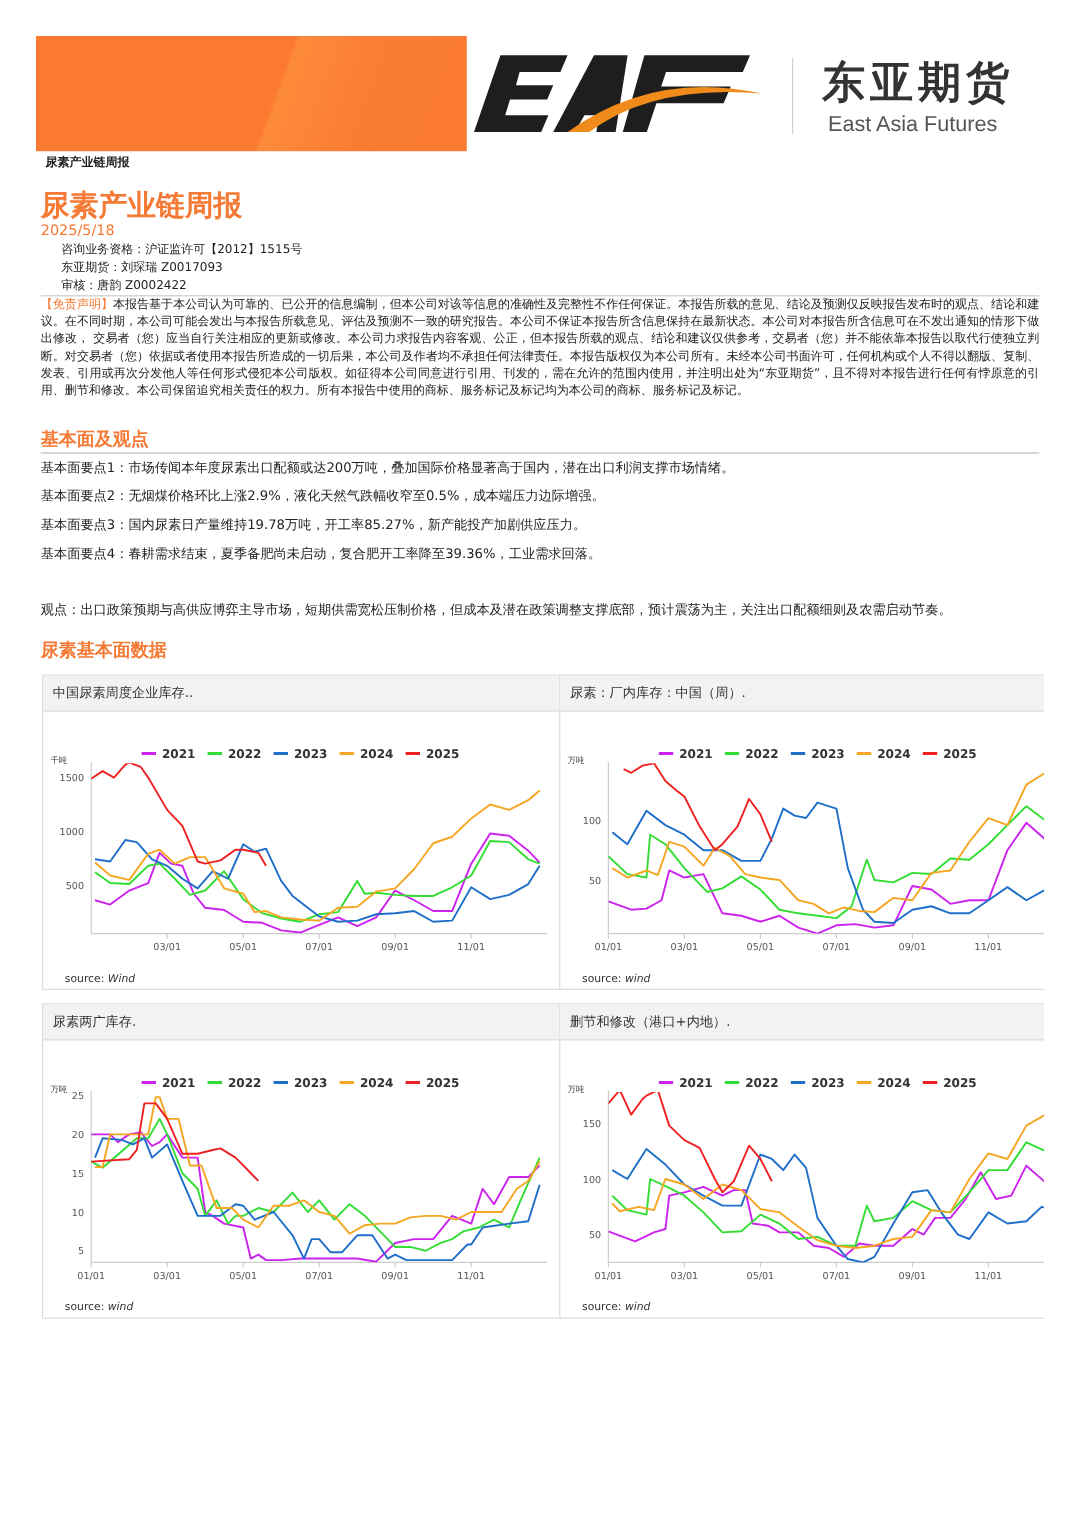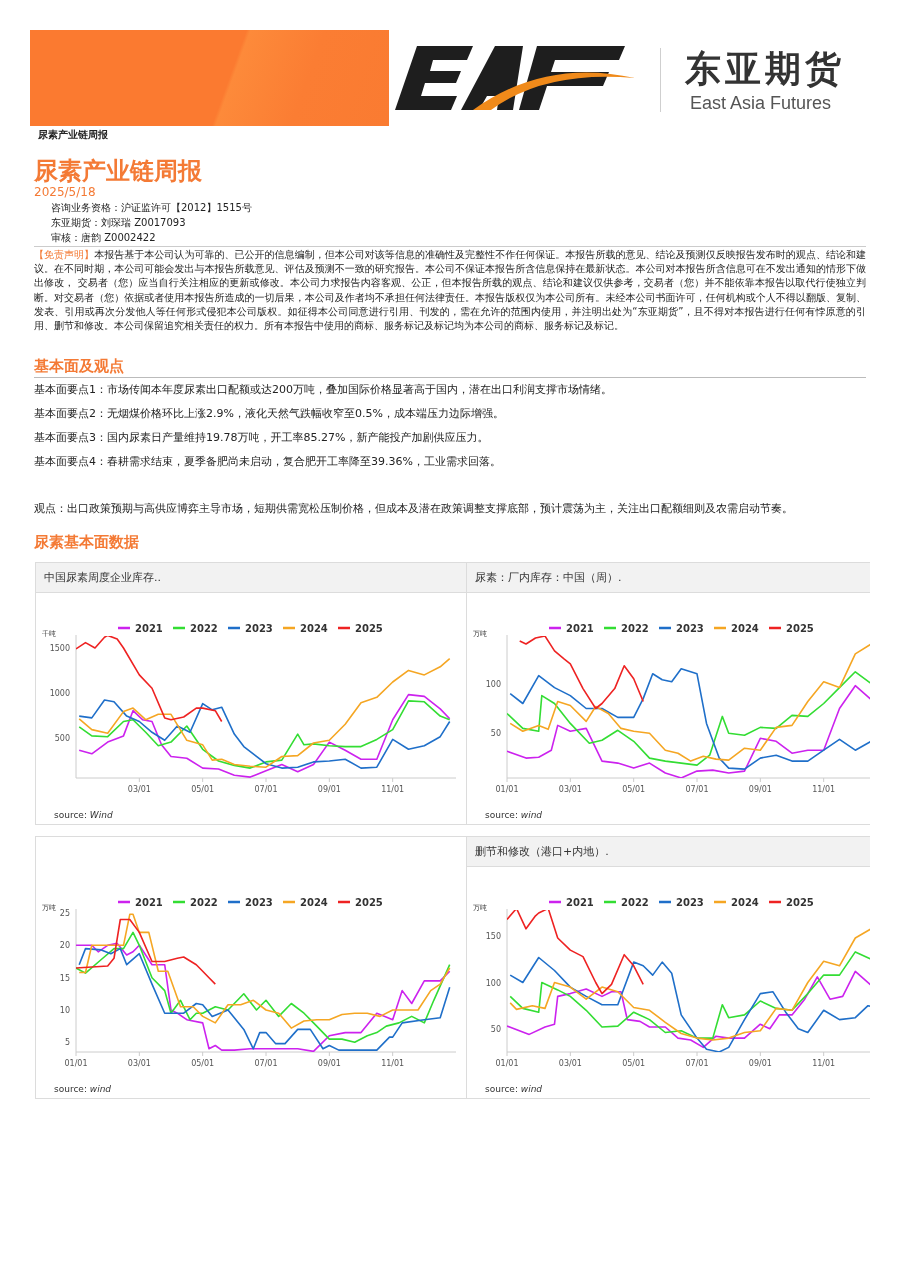--- a/index.html
+++ b/index.html
@@ -159,20 +159,21 @@
       </defs>
       <polyline points="40.0,157.2 59.0,164.1 71.7,163.2 84.3,156.2 90.7,131.4 103.3,137.3 119.2,134.4 135.0,167.1 150.8,169.1 166.7,174.1 182.5,169.1 198.3,179.0 214.2,184.0 230.0,177.1 245.8,176.1 261.7,179.0 277.5,177.1 293.3,144.3 309.2,147.3 325.0,159.2 340.8,156.2 356.7,156.2 372.5,114.5 388.3,91.7 404.2,105.6 413.7,105.6" fill="none" stroke="#cc22ee" stroke-width="1.6" stroke-linejoin="round" clip-path="url(#clip1)"></polyline>
       <polyline points="40.0,119.5 55.8,134.4 71.7,137.3 74.8,101.6 87.5,109.5 103.3,129.4 122.3,149.3 135.0,146.3 150.8,136.3 166.7,147.3 182.5,164.1 198.3,167.1 214.2,169.1 230.0,171.1 242.7,161.2 255.3,122.4 261.7,139.3 277.5,141.3 293.3,133.4 309.2,134.4 325.0,121.4 340.8,122.4 356.7,109.5 372.5,93.6 388.3,77.8 404.2,89.7 413.7,101.6" fill="none" stroke="#33dd33" stroke-width="1.6" stroke-linejoin="round" clip-path="url(#clip1)"></polyline>
       <polyline points="43.2,99.6 55.8,109.5 71.7,81.7 87.5,93.6 103.3,101.6 119.2,114.5 135.0,114.5 150.8,123.4 166.7,123.4 176.2,104.6 185.7,79.8 195.2,85.7 204.7,87.7 214.2,74.8 230.0,79.8 239.5,129.4 252.2,164.1 261.7,174.1 277.5,175.1 293.3,164.1 309.2,161.2 325.0,167.1 340.8,167.1 356.7,156.2 372.5,145.3 388.3,156.2 404.2,147.3 413.7,134.4" fill="none" stroke="#1f6fc9" stroke-width="1.6" stroke-linejoin="round" clip-path="url(#clip1)"></polyline>
       <polyline points="43.2,129.4 55.8,137.3 71.7,131.4 81.2,135.3 90.7,107.5 103.3,111.5 119.2,127.4 128.7,112.5 141.3,119.5 154.0,134.4 166.7,137.3 182.5,139.3 198.3,156.2 211.0,159.2 223.7,167.1 236.3,162.2 249.0,165.1 261.7,166.1 277.5,154.2 293.3,156.2 309.2,133.4 325.0,131.4 340.8,107.5 356.7,87.7 372.5,93.6 388.3,59.9 404.2,50.0 413.7,45.0" fill="none" stroke="#f5a623" stroke-width="1.6" stroke-linejoin="round" clip-path="url(#clip1)"></polyline>
       <polyline points="52.7,47.0 59.0,50.0 68.5,44.0 78.0,42.0 87.5,56.9 97.0,64.9 103.3,69.8 116.0,94.6 128.7,114.5 135.0,109.5 147.7,94.6 157.2,71.8 166.7,84.7 176.2,107.5" fill="none" stroke="#ee2222" stroke-width="1.6" stroke-linejoin="round" clip-path="url(#clip1)"></polyline>
       <text x="18" y="224" font-size="9" fill="#333" font-family="DejaVu Sans, sans-serif">source:  <tspan font-style="italic">wind</tspan></text>
     </svg>
 </div>
 <div class="panel" style="left:35px;top:836px;">
+  <div class="panel-head">尿素两广库存.</div>
   <svg class="chart" width="429" height="232">
       <g>
         <line x1="82" y1="34" x2="94" y2="34" stroke="#cc22ee" stroke-width="2.5"></line>
         <text x="99" y="38" font-size="10" font-weight="bold" fill="#333" font-family="DejaVu Sans, sans-serif">2021</text>
       </g>
       <g>
         <line x1="137" y1="34" x2="149" y2="34" stroke="#33dd33" stroke-width="2.5"></line>
         <text x="154" y="38" font-size="10" font-weight="bold" fill="#333" font-family="DejaVu Sans, sans-serif">2022</text>
       </g>
       <g>

